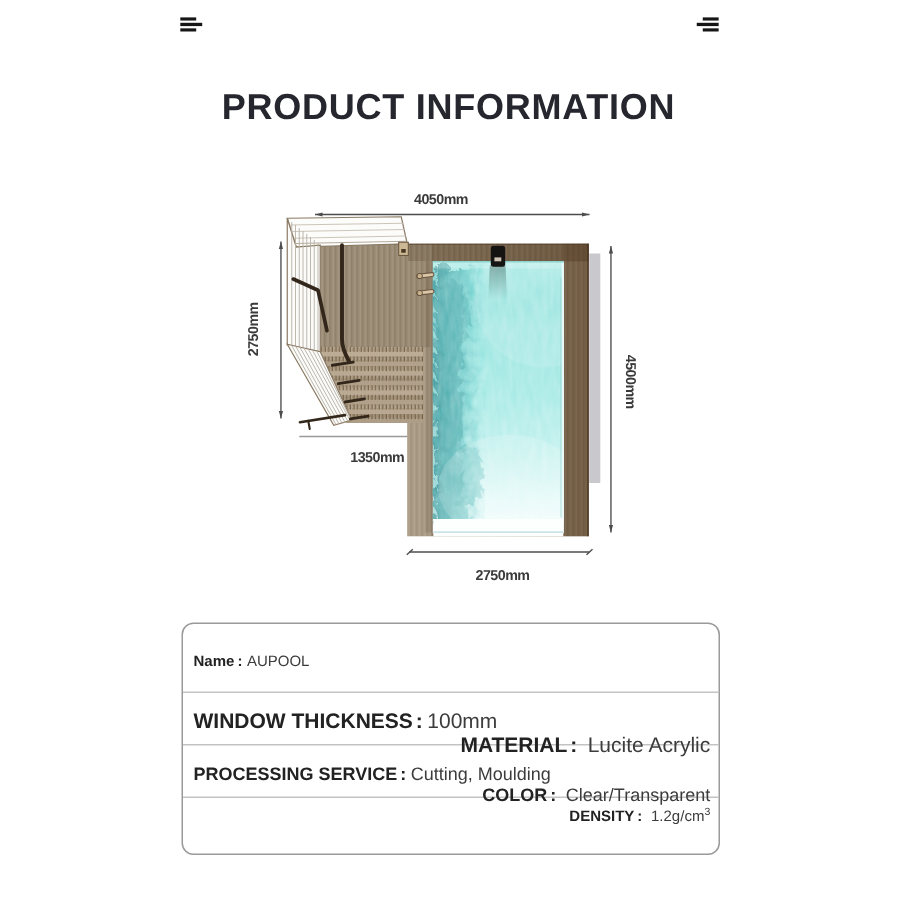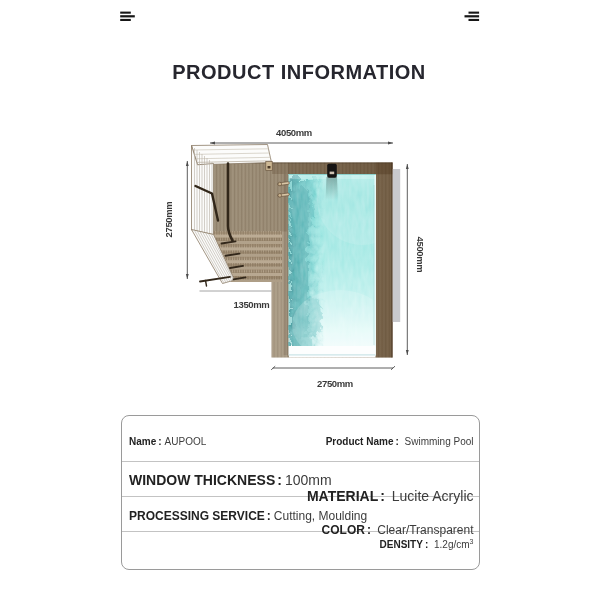--- a/index.html
+++ b/index.html
@@ -13,21 +13,21 @@
   <rect x="120.2" y="11.6" width="10.6" height="2.1" fill="#161616"></rect>
   <rect x="120.2" y="15.2" width="14.6" height="2.2" fill="#161616"></rect>
   <rect x="120.2" y="18.9" width="10.6" height="2.1" fill="#161616"></rect>
 
   <rect x="468.5" y="11.6" width="10.6" height="2.1" fill="#161616"></rect>
   <rect x="464.5" y="15.2" width="14.6" height="2.2" fill="#161616"></rect>
   <rect x="468.5" y="18.9" width="10.6" height="2.1" fill="#161616"></rect>
 </svg>
 
 <div class="abs" style="left:-1px;top:62px;width:600px;text-align:center;">
-  <div style="display:inline-block;font-size:20px;line-height:20px;font-weight:bold;color:#26262e;white-space:nowrap;letter-spacing:0.5px;">PRODUCT INFORMATION</div>
+  <div style="display:inline-block;font-size:24px;line-height:20px;font-weight:bold;color:#26262e;white-space:nowrap;letter-spacing:0.5px;">PRODUCT INFORMATION</div>
 </div>
 
 <svg class="abs" style="left:0;top:0" width="600" height="600" viewBox="0 0 600 600">
   <defs>
 
     <pattern id="plank" width="3.6" height="40" patternUnits="userSpaceOnUse">
       <rect width="3.6" height="40" fill="#9b8d77"></rect>
       <rect x="0" width="0.9" height="40" fill="#90816b"></rect>
       <rect x="2.2" width="0.7" height="40" fill="#a89a84"></rect>
     </pattern>
@@ -259,21 +259,20 @@
 <div class="abs" style="left:120.5px;top:415.3px;width:357px;height:152.5px;border:1px solid #9a9a9a;border-radius:8px;">
 
   <div class="abs" style="left:0;top:44.6px;width:100%;height:0;border-top:1px solid #c3c3c3;"></div>
 
   <div class="abs" style="left:0;top:79.7px;width:100%;height:0;border-top:1px solid #c3c3c3;"></div>
 
   <div class="abs" style="left:0;top:114.8px;width:100%;height:0;border-top:1px solid #c3c3c3;"></div>
 
   <div class="abs" style="left:7.5px;right:5px;top:19.8px;font-size:10px;color:#3c3c3c;">
     <span style="float:left"><b style="color:#222">Name<span style="margin:0 3px 0 2px">:</span></b>AUPOOL</span>
-    <span style="float:right"><b style="color:#222">Product Name<span style="margin:0 3px 0 2px">:</span></b> Swimming Pool</span>
   </div>
 
   <div class="abs" style="left:7.5px;right:5px;top:56px;font-size:14px;color:#3c3c3c;">
     <span style="float:left"><b style="color:#222">WINDOW THICKNESS<span style="margin:0 3px 0 2px">:</span></b>100mm</span>
     <span style="float:right"><b style="color:#222">MATERIAL<span style="margin:0 3px 0 2px">:</span></b> Lucite Acrylic</span>
   </div>
 
   <div class="abs" style="left:7.5px;right:5px;top:92.5px;font-size:12px;color:#3c3c3c;">
     <span style="float:left"><b style="color:#222">PROCESSING SERVICE<span style="margin:0 3px 0 2px">:</span></b>Cutting, Moulding</span>
     <span style="float:right"><b style="color:#222">COLOR<span style="margin:0 3px 0 2px">:</span></b> Clear/Transparent</span>

